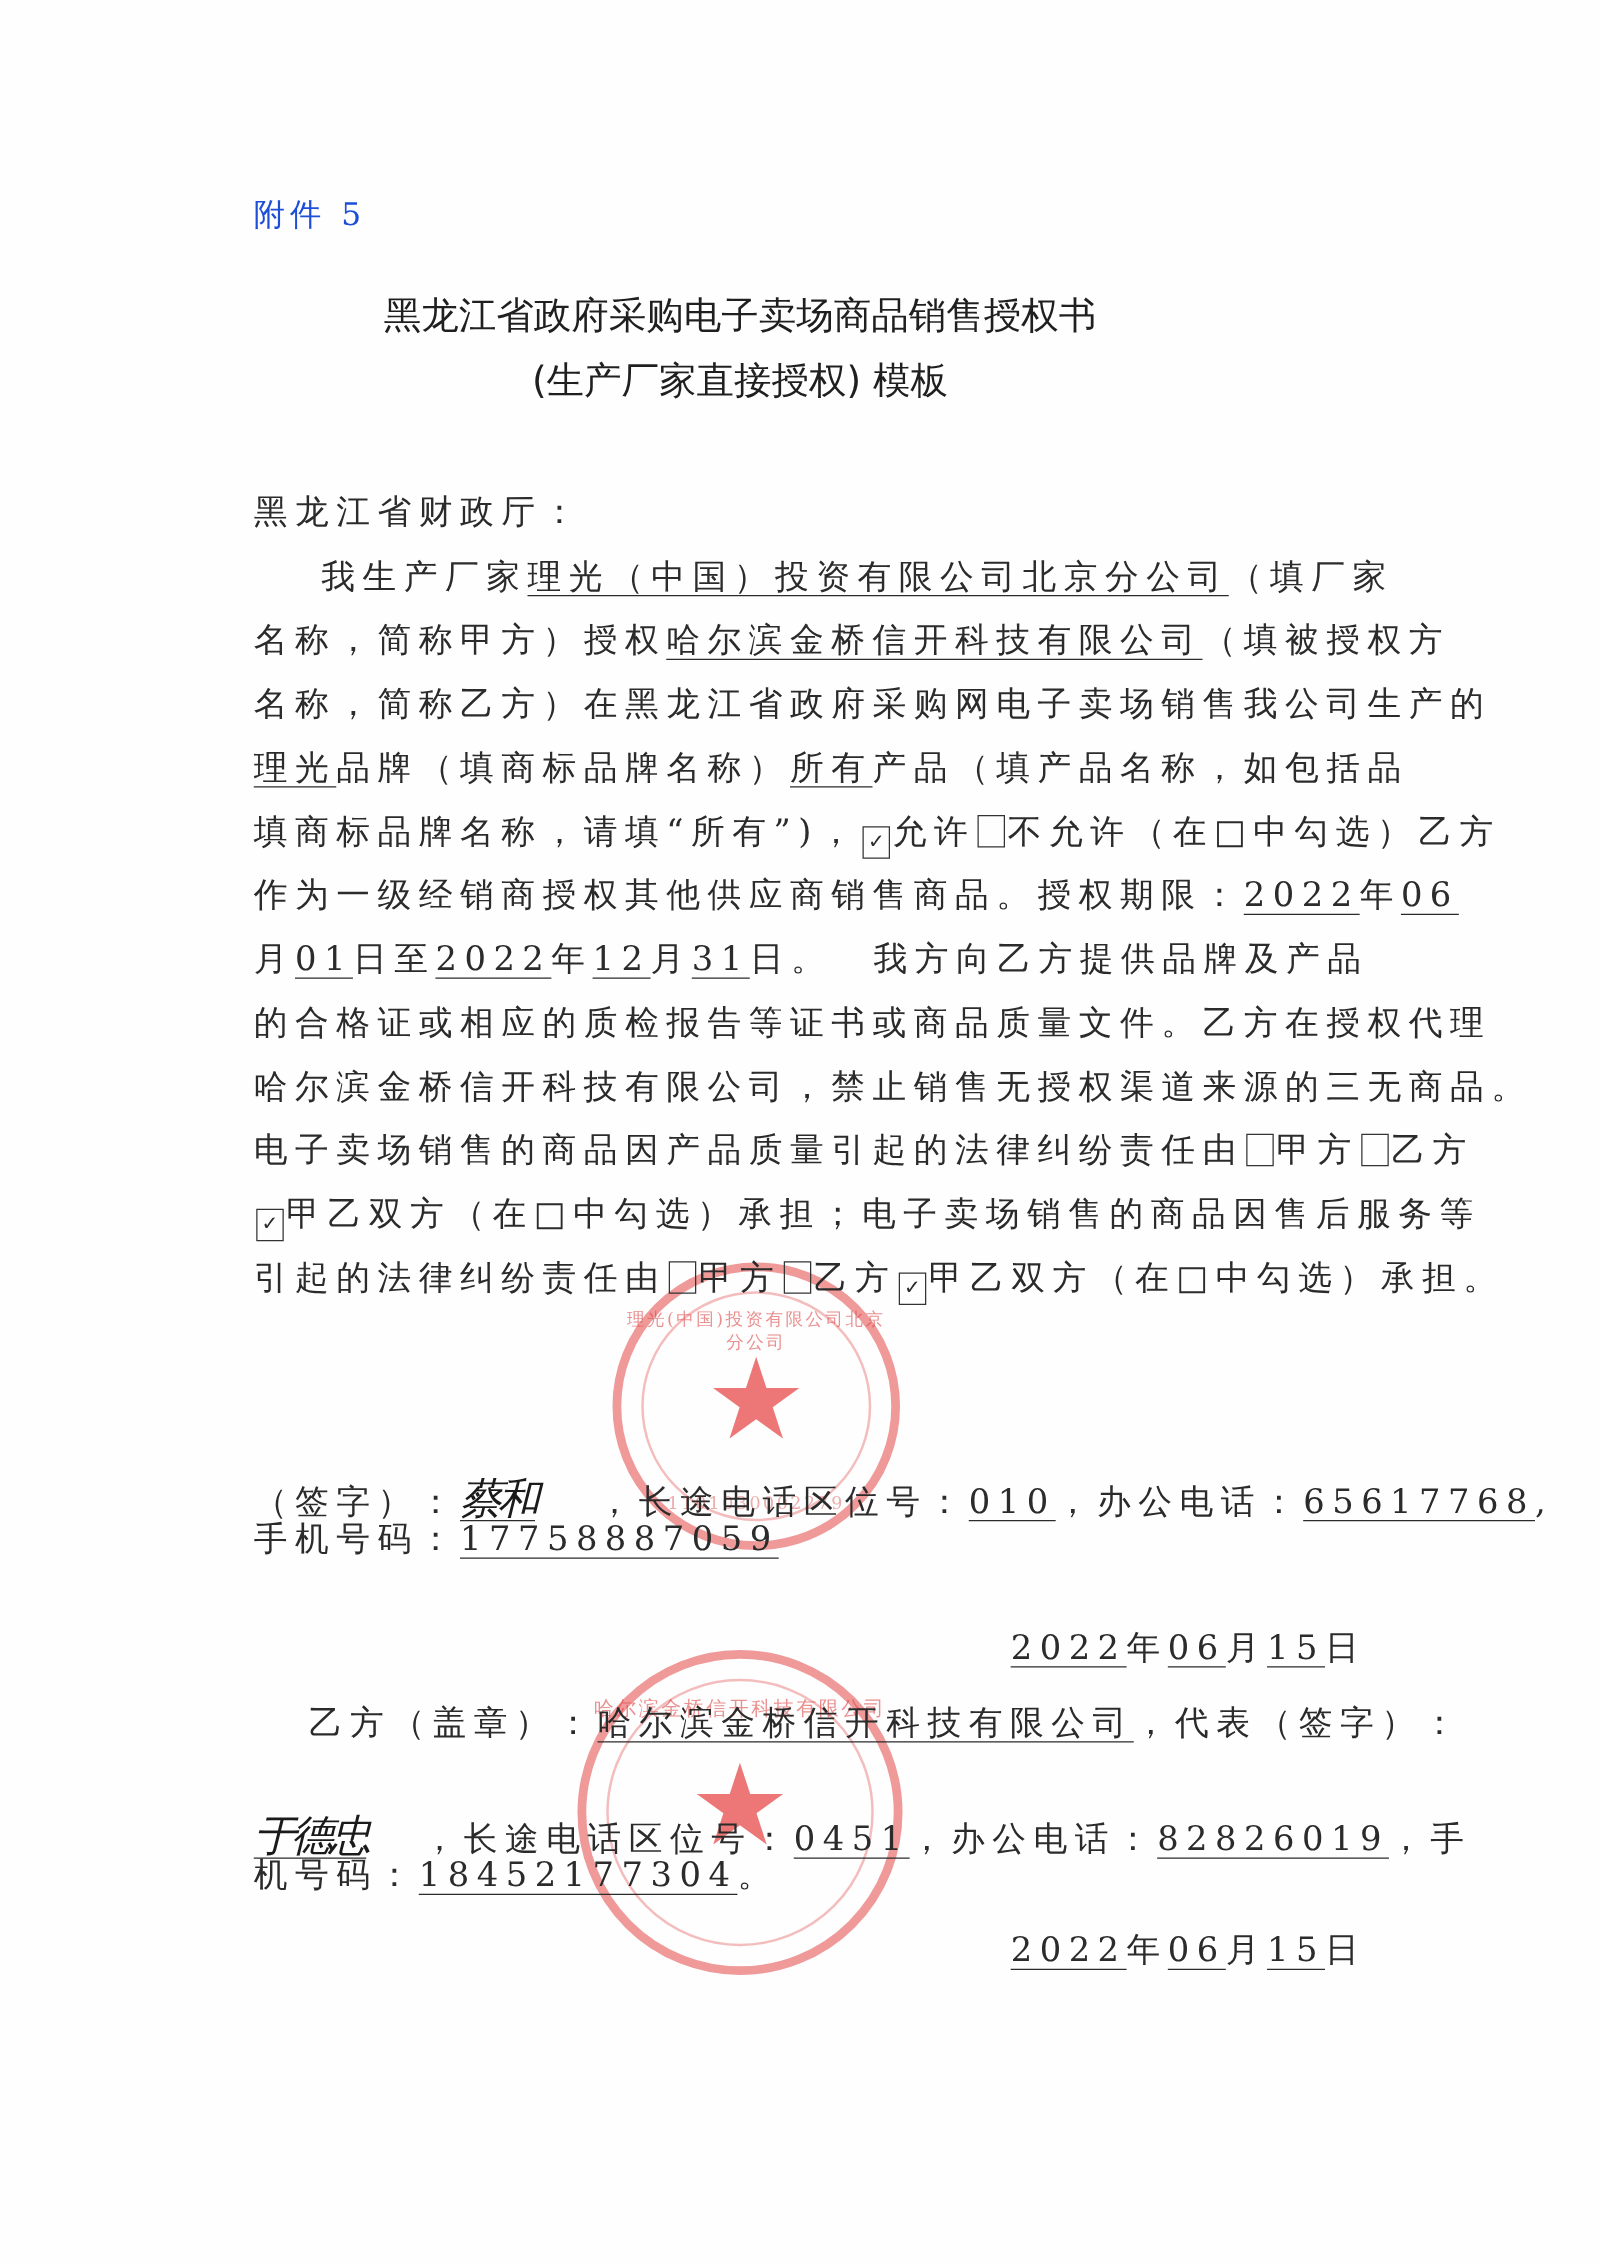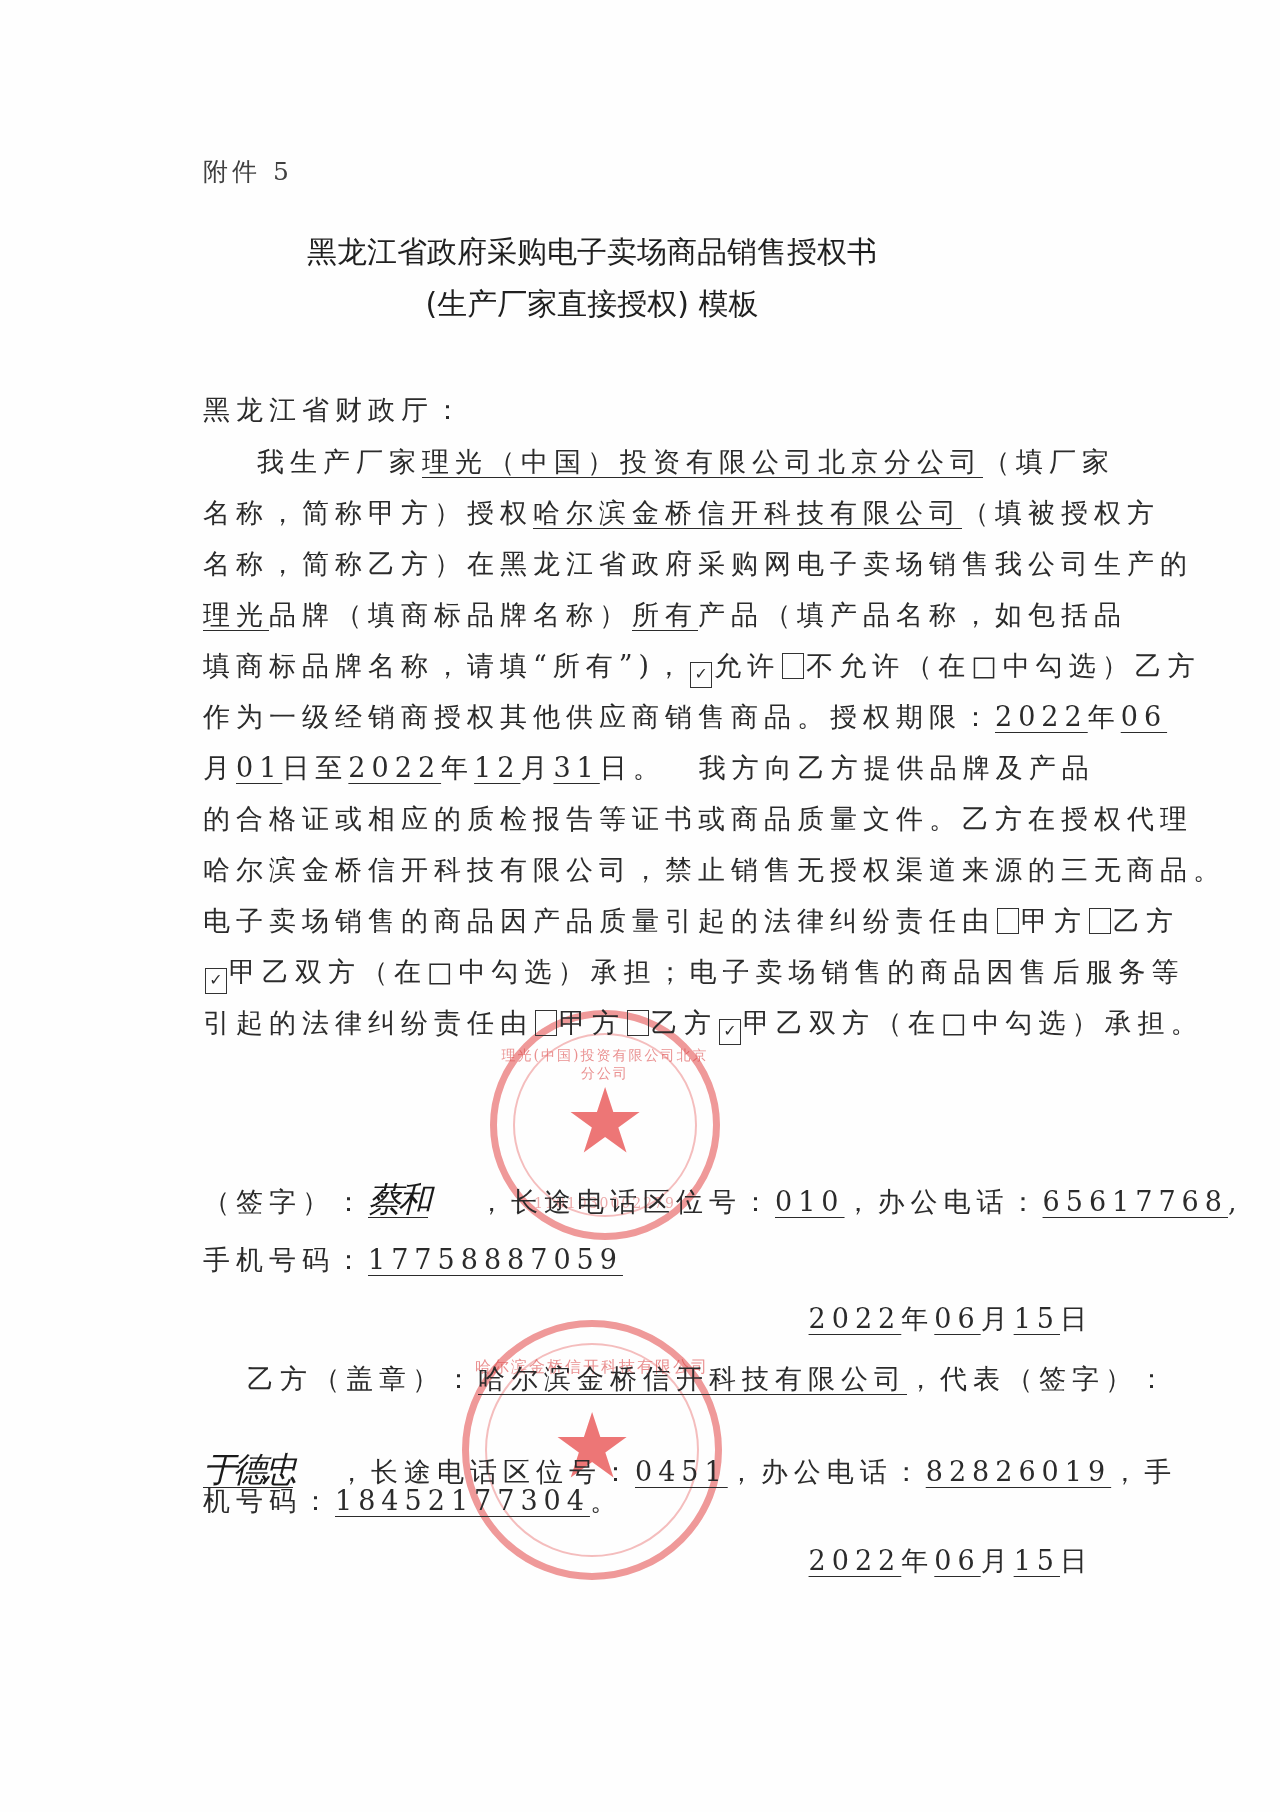--- a/index.html
+++ b/index.html
@@ -2,21 +2,21 @@
 <html><head>
 <meta charset="utf-8">
 <style>
   html, body { margin:0; padding:0; background:#ffffff; }
   body { width:1280px; height:1812px; position:relative; overflow:hidden;
          font-family:"DejaVu Serif","Liberation Serif",serif; color:#2b2b2b; }
   .page { position:absolute; left:0; top:0; width:1280px; height:1812px; background:#fefefe; }
   .ln { position:absolute; left:203px; width:890px; height:52px; line-height:52px;
         font-size:27px; letter-spacing:6px; white-space:nowrap; }
   .u { text-decoration:underline; text-underline-offset:6px; text-decoration-thickness:1px; }
-  .attach { position:absolute; left:203px; top:155px; font-size:25px; letter-spacing:4px; color:#404040; }
+  .attach { position:absolute; left:203px; top:155px; font-size:25px; letter-spacing:4px; color:#1d4ed8; }
   .title { position:absolute; left:0; width:1184px; text-align:center;
            font-family:"DejaVu Sans","Liberation Sans",sans-serif; font-size:30px; color:#1f1f1f; }
   .box { display:inline-block; width:20px; height:24px; border:1.5px solid #333; vertical-align:-4px;
          margin:0 2px; font-size:16px; line-height:22px; text-align:center; letter-spacing:0; }
   .seal { position:absolute; border-radius:50%; border:7px solid rgba(226,70,70,0.55);
           box-sizing:border-box; pointer-events:none; }
   .seal .ring { position:absolute; inset:16px; border-radius:50%; border:2px solid rgba(226,70,70,0.35); }
   .seal .star { position:absolute; left:50%; top:50%; transform:translate(-50%,-55%);
                 font-size:90px; color:rgba(230,60,60,0.7); line-height:1; }
   .seal .sealtext { position:absolute; left:0; right:0; top:22px; text-align:center;
@@ -90,21 +90,21 @@
     <span class="box">✓</span><span>甲乙双方（在□中勾选）承担；电子卖场销售的商品因售后服务等</span>
   </div>
 
   <div class="ln" style="top:997px;">
     <span>引起的法律纠纷责任由</span><span class="box"></span><span>甲方</span><span class="box"></span><span>乙方</span><span class="box">✓</span><span>甲乙双方（在□中勾选）承担。</span>
   </div>
 
   <div class="ln" style="top:1173px;">
     <span>（签字）：</span><span class="u" style="display:inline-block;width:110px;"><span class="sig" style="position:relative;font-size:34px;">蔡和</span></span><span>，长途电话区位号：</span><span class="u">010</span><span>，办公电话：</span><span class="u">65617768</span><span>,</span>
   </div>
-  <div class="ln" style="top:1234px;">
+  <div class="ln" style="top:1206px;">
     <span>手机号码：</span><span class="u">17758887059</span>
   </div>
   <div class="ln right" style="top:1293px;">
     <span class="u">2022</span><span>年</span><span class="u">06</span><span>月</span><span class="u">15</span><span>日</span>
   </div>
 
   <div class="ln" style="top:1353px;">
     <span style="display:inline-block;width:44px;"></span><span>乙方（盖章）：</span><span class="u">哈尔滨金桥信开科技有限公司</span><span>，代表（签字）：</span>
   </div>
   <div class="ln" style="top:1415px;margin-top:28px;">

